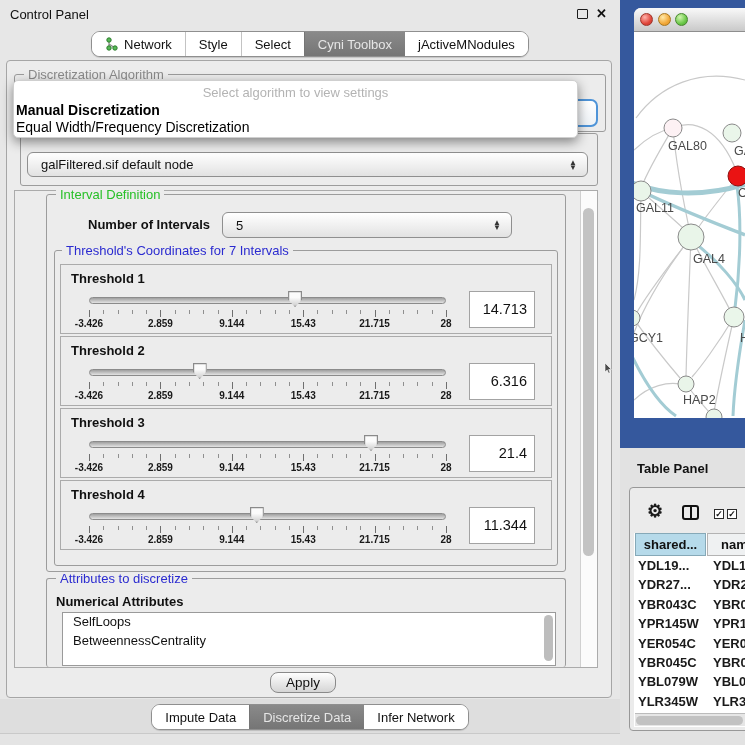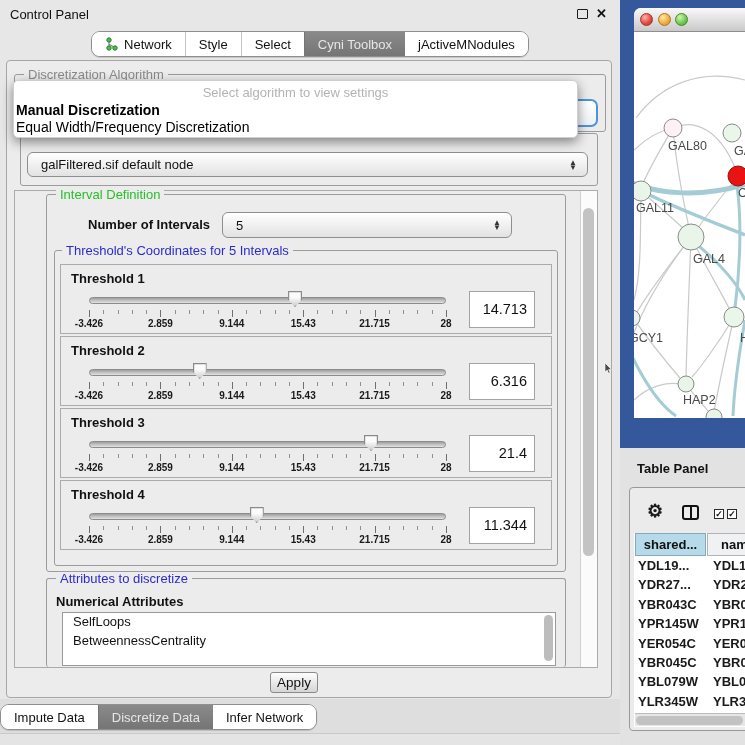--- a/index.html
+++ b/index.html
@@ -15,21 +15,21 @@
   #float-icon{left:577px;top:9px;width:11px;height:10px;border:1.6px solid #1c1c1c;border-radius:1px;}
   #close-icon{left:596px;top:6px;font-size:13px;font-weight:bold;color:#111;}
 
   .tabbar{display:flex;background:#fff;border:1px solid #8f8f8f;border-radius:9px;overflow:hidden;
           height:26px;align-items:stretch;box-shadow:0 1px 1px rgba(0,0,0,.15);}
   .tab{display:flex;align-items:center;padding:0 13px;font-size:13px;color:#111;background:#fff;cursor:default;white-space:nowrap;}
   .tab + .tab{border-left:1px solid #c3c3c3;}
   .tab.sel{background:linear-gradient(#8a8a8a,#757575);color:#e6e6e6;border-left-color:#757575;}
   .tab.sel + .tab{border-left:none;}
   #top-tabbar{left:0;top:31px;width:620px;display:flex;justify-content:center;}
-  #bottom-tabbar{left:0;top:704px;width:620px;display:flex;justify-content:flex-start;}
+  #bottom-tabbar{left:0;top:704px;width:620px;display:flex;justify-content:center;}
   .neticon{margin-right:6px;}
 
   #main-panel{left:6px;top:60px;width:606px;height:638px;background:#ececec;
               border:1px solid #a6a6a6;border-radius:4px;}
   #bottom-area{left:0;top:699px;width:620px;height:46px;background:#dedede;}
   #bottom-line{left:0;top:733px;width:620px;height:12px;background:#e4e4e4;border-top:1px solid #c9c9c9;}
 
   .groupbox{border:1px solid #9c9c9c;border-radius:3px;background:transparent;}
   .grouplabel{position:absolute;background:#ececec;padding:0 4px;font-size:13px;line-height:14px;}
   .g-gray{color:#8a8a8a;}
@@ -80,21 +80,21 @@
   .ticklabels{position:absolute;left:28px;top:53px;width:357px;height:12px;}
   .ticklabels span{position:absolute;transform:translateX(-50%);font-size:10px;font-weight:bold;color:#1a1a1a;}
   .tvalue{position:absolute;left:408px;top:26px;width:66px;height:37px;background:#fff;border:1px solid #a3a3a3;
           font-size:14.5px;color:#111;text-align:right;line-height:35px;padding-right:7px;}
 
   
   #attr-list{left:62px;top:612px;width:494px;height:54px;background:#fff;border:1px solid #9a9a9a;overflow:hidden;}
   .attr-item{height:18.5px;line-height:18.5px;padding-left:10px;font-size:13px;color:#111;white-space:nowrap;}
   #attr-scroll{position:absolute;right:2px;top:2px;width:9px;height:46px;background:#bdbdbd;border-radius:5px;}
 
-  #apply-btn{left:270px;top:672px;width:48px;height:21px;border:1px solid #8a8a8a;border-radius:3px;
+  #apply-btn{left:270px;top:672px;width:66px;height:21px;border:1px solid #8a8a8a;border-radius:8px;
              background:linear-gradient(#fefefe,#d5d5d5);font-size:13.5px;color:#111;
              display:flex;align-items:center;justify-content:center;}
 
   
   #net-frame{left:620px;top:0;width:125px;height:448px;background:#35589d;}
   #net-window{left:634px;top:8px;width:111px;height:410px;border-top-left-radius:7px;overflow:hidden;background:#fff;}
   #net-titlebar{position:absolute;left:0;top:0;width:111px;height:24px;
                 background:linear-gradient(#f9f9f9,#c9c9c9);border-bottom:1px solid #8e8e8e;}
   .tl{position:absolute;top:5px;width:13px;height:13px;border-radius:50%;}
   #tl-red{left:6px;background:radial-gradient(circle at 35% 30%,#ffb3ab,#e0473c 60%,#c13328);border:1px solid #9e352b;}
@@ -190,21 +190,21 @@
   <div class="abs" id="noi-label">Number of Intervals</div>
   <div class="abs combo" id="noi-combo">
     <span class="val">5</span>
     <span class="spin">
         <span>▲</span>
         <span>▼</span>
       </span>
   </div>
 
   <div class="abs groupbox" style="left:54px;top:250px;width:504px;height:316px;"></div>
-  <div class="grouplabel g-blue" style="left:62px;top:244px;">Threshold's Coordinates for 5 Intervals</div>
+  <div class="grouplabel g-blue" style="left:62px;top:244px;">Threshold's Coordinates for 7 Intervals</div>
 
   <div class="abs" id="thresholds">
     <div class="tbox">
       <div class="tlabel">Threshold 1</div>
       <div class="track"></div>
       <div class="hzone">
           <div class="handle" style="pointer-events: auto; left: 57.7197%;"></div>
         </div>
       <div class="ticks-minor"></div>
       <div class="ticks-major"></div>

